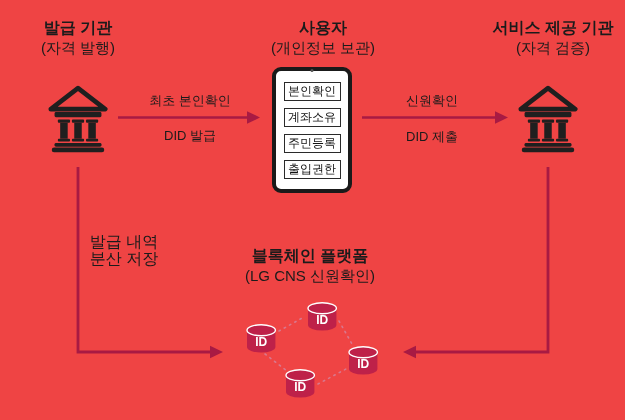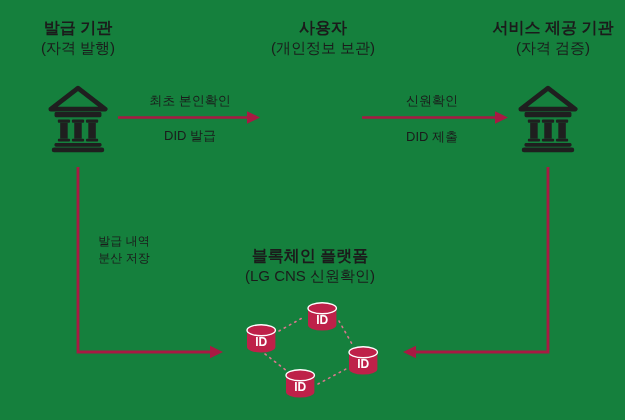--- a/index.html
+++ b/index.html
@@ -1,24 +1,24 @@
 <!DOCTYPE html>
 <html><head>
 <meta charset="utf-8">
 <style>
   html,body{margin:0;padding:0;background:#fff;}
   .canvas{
-    position:relative;width:625px;height:420px;background:#15803d;overflow:hidden;
+    position:relative;width:625px;height:420px;background:#ef4444;overflow:hidden;
     font-family:"Liberation Sans","DejaVu Sans",sans-serif;color:#1b1b1b;
   }
   .section-title{position:absolute;text-align:center;line-height:20px;}
   .section-title .t1{font-size:16px;font-weight:700;display:block;}
   .section-title .t2{font-size:15px;font-weight:400;display:block;}
   .flow-label{position:absolute;font-size:13px;text-align:center;color:#1b1b1b;}
-  .store-label{position:absolute;font-size:12px;text-align:center;line-height:17px;}
+  .store-label{position:absolute;font-size:16px;text-align:center;line-height:17px;}
   .svg-overlay{position:absolute;left:0;top:0;width:625px;height:420px;pointer-events:none;}
   .phone{
     position:absolute;left:272px;top:67px;width:80px;height:126px;
     background:#fff;border:4px solid #1a1a1a;border-radius:9px;box-sizing:border-box;
   }
   .phone-camera{
     position:absolute;left:50%;top:-2px;transform:translateX(-50%);
     width:3px;height:3px;border-radius:50%;background:#555;
   }
   .cred-list{margin-top:11px;}
@@ -111,20 +111,29 @@
       <rect x="28" y="40" width="8" height="17"></rect>
       <rect x="25.5" y="57" width="13" height="3" rx="1"></rect>
       <rect x="40.5" y="36.5" width="13" height="3.5" rx="1"></rect>
       <rect x="43" y="40" width="8" height="17"></rect>
       <rect x="40.5" y="57" width="13" height="3" rx="1"></rect>
       <rect x="7" y="61.5" width="50" height="4" rx="1.5"></rect>
       <rect x="4" y="66.5" width="56" height="5" rx="2.5"></rect>
     </g>
   </svg>
 
+  <div class="phone">
+    <div class="phone-camera"></div>
+    <div class="cred-list">
+      <div class="cred-box">본인확인</div>
+      <div class="cred-box">계좌소유</div>
+      <div class="cred-box">주민등록</div>
+      <div class="cred-box">출입권한</div>
+    </div>
+  </div>
 
   <div class="flow-label" style="left:120px;top:127px;width:140px;">DID 발급</div>
   <div class="flow-label" style="left:120px;top:92px;width:140px;">최초 본인확인</div>
   <div class="flow-label" style="left:362px;top:92px;width:140px;text-align:center;">신원확인</div>
   <div class="flow-label" style="left:362px;top:128px;width:140px;">DID 제출</div>
   <div class="store-label" style="left:85px;top:233px;width:78px;">
     <span>발급 내역</span><br>
     <span>분산 저장</span>
   </div>
 

